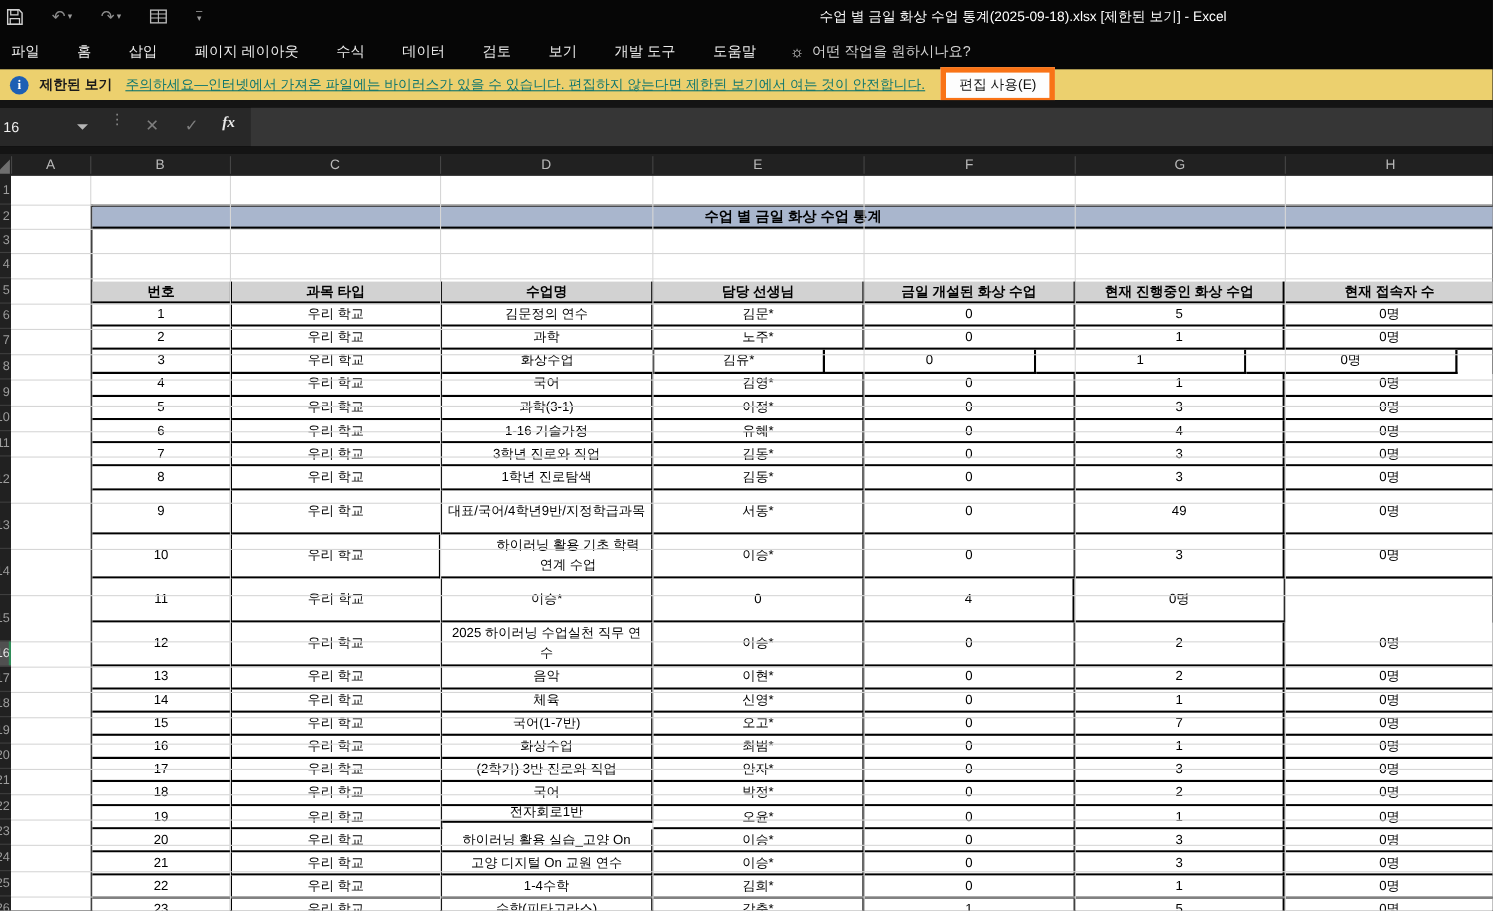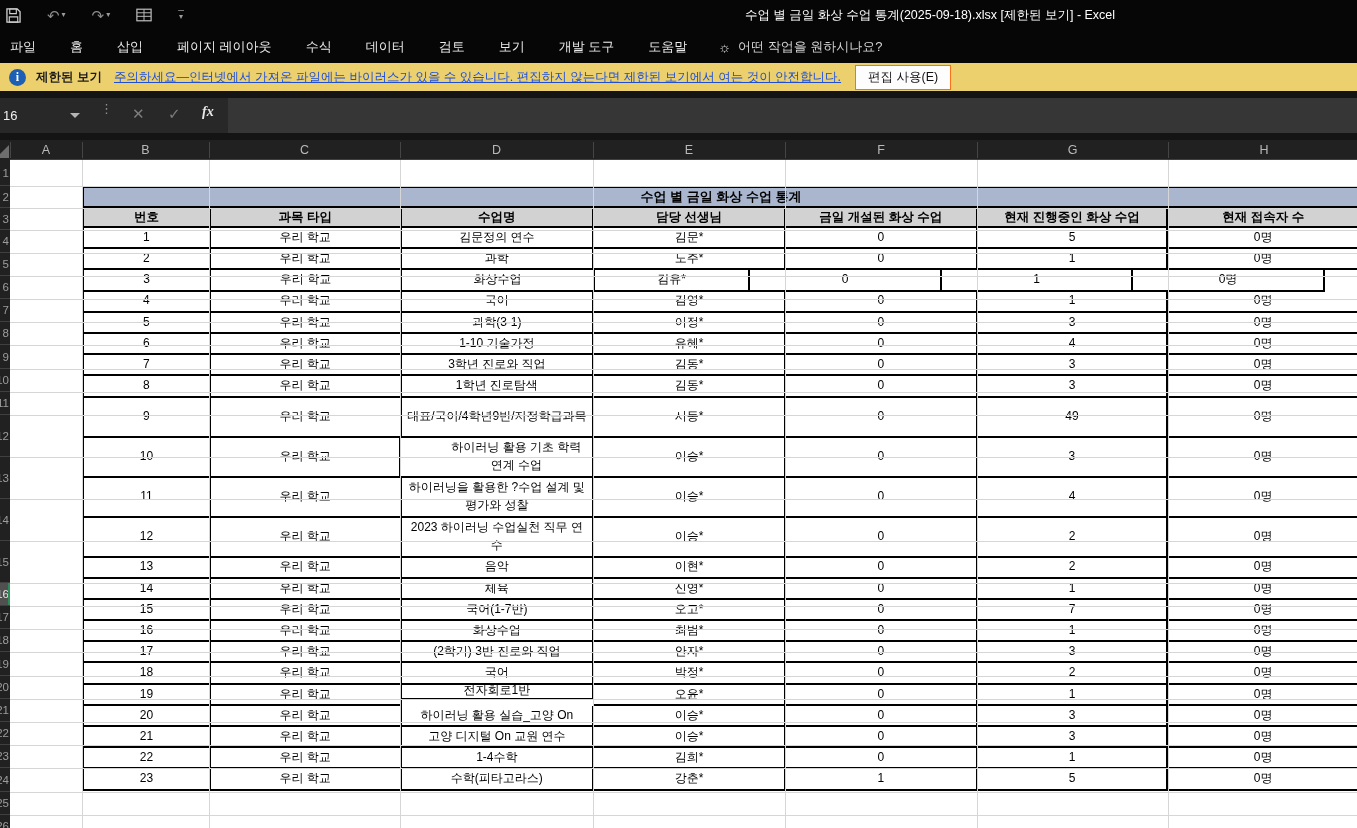--- a/index.html
+++ b/index.html
@@ -24,22 +24,22 @@
   .tellme { display:flex; align-items:center; color:#d5d5d5; font-size:13px; gap:7px; padding-left:14px; white-space:nowrap; }
   .bulb { font-size:14px; color:#e0e0e0; }
 
   
   .warnbar { position:absolute; left:0; top:63px; width:1357px; height:28px; background:#ecd06e;
              display:flex; align-items:center; }
   .warn-ic { width:17px; height:17px; border-radius:50%; background:#1d5fb4; color:#fff; font-size:12px;
              font-weight:bold; font-family:"Liberation Serif",serif; display:flex; align-items:center;
              justify-content:center; margin:0 10px 0 9px; flex:0 0 auto; }
   .warn-label { font-weight:bold; color:#1a1a1a; font-size:12.5px; margin-right:12px; white-space:nowrap; }
-  .warn-msg { color:#1d4ed8; font-size:12.5px; text-decoration:underline; white-space:nowrap; margin-right:14px; }
-  .warn-btn { background:#fdfdfd; border:1px solid #f97316; color:#111; font-size:12.5px;
+  .warn-msg { color:#0f766e; font-size:12.5px; text-decoration:underline; white-space:nowrap; margin-right:14px; }
+  .warn-btn { background:#fdfdfd; border:5px solid #f97316; color:#111; font-size:12.5px;
               padding:3px 12px; white-space:nowrap; font-family:inherit; }
 
   .gapstrip1 { position:absolute; left:0; top:91px; width:1357px; height:7px; background:#141414; }
 
   
   .fbar { position:absolute; left:0; top:98px; width:1357px; height:35px; background:#282828; }
   .namebox { position:absolute; left:0; top:0; width:68px; height:35px; color:#f0f0f0; font-size:13px;
              line-height:35px; padding-left:3px; }
   .namebox-dd { position:absolute; left:70px; top:15px; width:0; height:0;
                 border-left:5px solid transparent; border-right:5px solid transparent; border-top:5px solid #b5b5b5; }
@@ -74,21 +74,21 @@
   .rowhead.sel span { color:#e8e8e8; }
   .rowhead.sel i { position:absolute; right:0; top:0; width:2px; height:100%; background:#2f8a57; }
 
   
   .xl-table { position:absolute; left:82px; top:26px; width:1278px; border-left:2px solid #000; border-top:2px solid #000; }
   .trow { display:flex; }
   .tcell { border-right:2px solid #000; border-bottom:2px solid #000; display:flex; align-items:center;
            justify-content:center; text-align:center; color:#000; font-size:12px; line-height:1.45;
            padding:0 5px; overflow:hidden; background:#fff; }
   .title-row { background:#a9b6cd; font-weight:bold; font-size:13px; }
-  .head-row .tcell { background:#d2d2d2; font-weight:bold; font-size:12.5px; }
+  .head-row .tcell { background:#d2d2d2; font-weight:bold; font-size:12.5px;margin-top:48px; }
 </style>
 </head>
 <body>
 
 <div id="app">
 
   <div class="titlebar">
     <div class="qat">
       <span class="ic">
         <svg width="15" height="15" viewBox="0 0 16 16">
@@ -314,21 +314,21 @@
           <div class="tcell" style="width: 191px; height: 21.2px;">우리 학교</div>
           <div class="tcell" style="width: 193px; height: 21.2px;">과학(3-1)</div>
           <div class="tcell" style="width: 192px; height: 21.2px;">이정*</div>
           <div class="tcell" style="width: 192px; height: 21.2px;">0</div>
           <div class="tcell" style="width: 191px; height: 21.2px;">3</div>
           <div class="tcell" style="width: 192px; height: 21.2px;">0명</div>
         </div>
         <div class="trow data-row">
           <div class="tcell" style="width: 127px; height: 21.2px;">6</div>
           <div class="tcell" style="width: 191px; height: 21.2px;">우리 학교</div>
-          <div class="tcell" style="width: 193px; height: 21.2px;">1-10 기술가정</div>
+          <div class="tcell" style="width: 193px; height: 21.2px;">1-16 기술가정</div>
           <div class="tcell" style="width: 192px; height: 21.2px;">유혜*</div>
           <div class="tcell" style="width: 192px; height: 21.2px;">0</div>
           <div class="tcell" style="width: 191px; height: 21.2px;">4</div>
           <div class="tcell" style="width: 192px; height: 21.2px;">0명</div>
         </div>
         <div class="trow data-row">
           <div class="tcell" style="width: 127px; height: 21.2px;">7</div>
           <div class="tcell" style="width: 191px; height: 21.2px;">우리 학교</div>
           <div class="tcell" style="width: 193px; height: 21.2px;">3학년 진로와 직업</div>
           <div class="tcell" style="width: 192px; height: 21.2px;">김동*</div>
@@ -359,30 +359,29 @@
           <div class="tcell" style="width: 191px; height: 40px;">우리 학교</div>
           <div class="tcell" style="width: 193px; height: 40px; padding-left: 44px;">하이러닝 활용 기초 학력 연계 수업</div>
           <div class="tcell" style="width: 192px; height: 40px;">이승*</div>
           <div class="tcell" style="width: 192px; height: 40px;">0</div>
           <div class="tcell" style="width: 191px; height: 40px;">3</div>
           <div class="tcell" style="width: 192px; height: 40px;">0명</div>
         </div>
         <div class="trow data-row">
           <div class="tcell" style="width: 127px; height: 40px;">11</div>
           <div class="tcell" style="width: 191px; height: 40px;">우리 학교</div>
-          <div class="tcell" style="width: 193px; height: 40px;">하이러닝을 활용한 ?수업 설계 및 평가와 성찰</div>
           <div class="tcell" style="width: 192px; height: 40px;">이승*</div>
           <div class="tcell" style="width: 192px; height: 40px;">0</div>
           <div class="tcell" style="width: 191px; height: 40px;">4</div>
           <div class="tcell" style="width: 192px; height: 40px;">0명</div>
         </div>
         <div class="trow data-row">
           <div class="tcell" style="width: 127px; height: 40px;">12</div>
           <div class="tcell" style="width: 191px; height: 40px;">우리 학교</div>
-          <div class="tcell" style="width: 193px; height: 40px;">2023 하이러닝 수업실천 직무 연수</div>
+          <div class="tcell" style="width: 193px; height: 40px;">2025 하이러닝 수업실천 직무 연수</div>
           <div class="tcell" style="width: 192px; height: 40px;">이승*</div>
           <div class="tcell" style="width: 192px; height: 40px;">0</div>
           <div class="tcell" style="width: 191px; height: 40px;">2</div>
           <div class="tcell" style="width: 192px; height: 40px;">0명</div>
         </div>
         <div class="trow data-row">
           <div class="tcell" style="width: 127px; height: 21.2px;">13</div>
           <div class="tcell" style="width: 191px; height: 21.2px;">우리 학교</div>
           <div class="tcell" style="width: 193px; height: 21.2px;">음악</div>
           <div class="tcell" style="width: 192px; height: 21.2px;">이현*</div>

